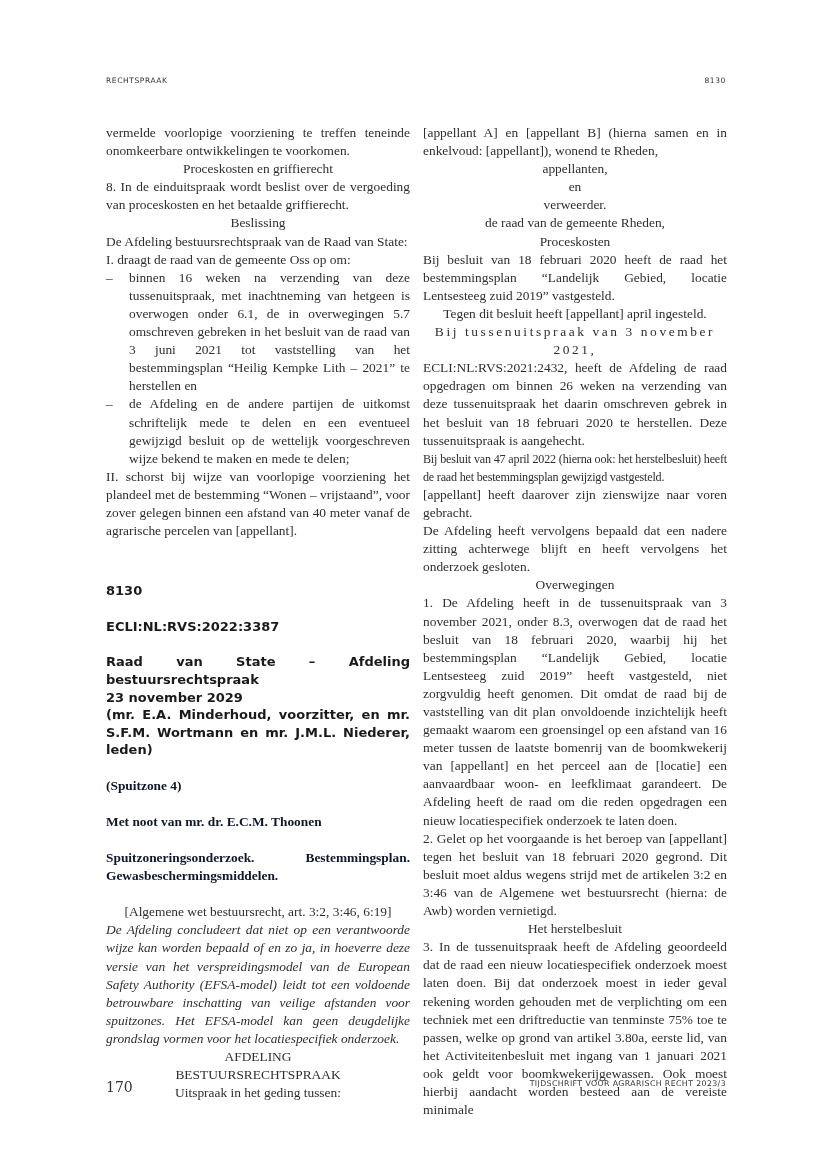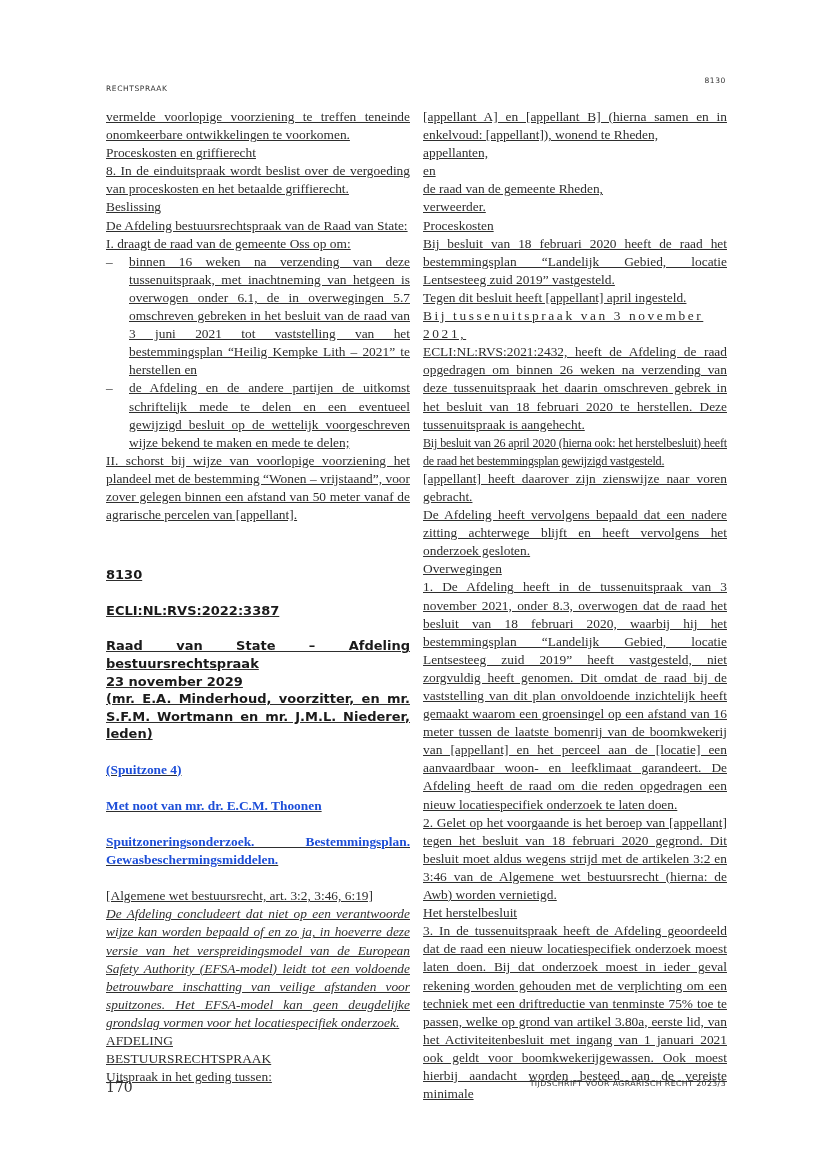--- a/index.html
+++ b/index.html
@@ -1,43 +1,42 @@
 <!DOCTYPE html>
 <html><head>
 <meta charset="utf-8">
 <style>
   html, body { margin: 0; padding: 0; background: #ffffff; }
   body { width: 831px; height: 1160px; position: relative; overflow: hidden; color: #2b2b2b; }
   .running-head {
     position: absolute; top: 76px; font-family: "DejaVu Sans", sans-serif;
     font-size: 7.5px; letter-spacing: 0.6px; color: #333;
   }
-  .rh-left { left: 106px; margin-top: 8px; }
+  .rh-left { left: 106px; }
   .rh-right { right: 105px; }
   .col {
-    position: absolute; top: 108px; width: 304px;
+    position: absolute; top: 124px; width: 304px;
     font-family: "Liberation Serif", serif; font-size: 13.4px; line-height: 18.1px;
     color: #2e2e2e;
-    text-decoration: underline;
   }
   .col-left { left: 106px; }
   .col-right { left: 423px; }
   .col p { margin: 0; text-align: justify; }
-  .col p.left { text-align: left; }
+  .col p.left { text-align: center; }
   .dash-item { position: relative; padding-left: 23px; text-align: justify; }
   .dash-item .dash { position: absolute; left: 0; top: 0; }
   .small { font-size: 12.1px; letter-spacing: -0.2px; }
   .spaced { letter-spacing: 2.6px; }
   .h-sans {
     font-family: "DejaVu Sans", sans-serif; font-weight: bold; color: #1a1a1a;
     font-size: 13px; line-height: 17.6px; margin: 0;
   }
   .gap-xl { height: 42px; }
   .gap-m { height: 18px; }
-  .h-serif-bold { font-weight: bold; color: #1d4ed8; text-align: center; }
+  .h-serif-bold { font-weight: bold; color: #0f172a; text-align: center; }
   .italic { font-style: italic; }
   .footer { position: absolute; top: 1079px; }
   .footer-left { left: 106px; font-family: "DejaVu Serif", serif; font-size: 14px; color: #333; }
   .footer-right { right: 105px; font-family: "DejaVu Sans", sans-serif; font-size: 7.8px; letter-spacing: 0.4px; color: #333; text-align: center; }
 </style>
 </head>
 <body>
 
 <div class="running-head rh-left">RECHTSPRAAK</div>
 <div class="running-head rh-right">8130</div>
@@ -50,21 +49,21 @@
   <p>De Afdeling bestuursrechtspraak van de Raad van State:</p>
   <p>I. draagt de raad van de gemeente Oss op om:</p>
   <div class="dash-item">
     <span class="dash">–</span>
     <span>binnen 16 weken na verzending van deze tussenuitspraak, met inachtneming van hetgeen is overwogen onder 6.1, de in overwegingen 5.7 omschreven gebreken in het besluit van de raad van 3 juni 2021 tot vaststelling van het bestemmingsplan “Heilig Kempke Lith – 2021” te herstellen en</span>
   </div>
   <div class="dash-item">
     <span class="dash">–</span>
     <span>de Afdeling en de andere partijen de uitkomst schriftelijk mede te delen en een eventueel gewijzigd besluit op de wettelijk voorgeschreven wijze bekend te maken en mede te delen;</span>
   </div>
-  <p>II. schorst bij wijze van voorlopige voorziening het plandeel met de bestemming “Wonen – vrijstaand”, voor zover gelegen binnen een afstand van 50 meter vanaf de agrarische percelen van [appellant].</p>
+  <p>II. schorst bij wijze van voorlopige voorziening het plandeel met de bestemming “Wonen – vrijstaand”, voor zover gelegen binnen een afstand van 40 meter vanaf de agrarische percelen van [appellant].</p>
 
   <div class="gap-xl"></div>
   <p class="h-sans">8130</p>
   <div class="gap-m"></div>
   <p class="h-sans">ECLI:NL:RVS:2022:3387</p>
   <div class="gap-m"></div>
   <p class="h-sans">Raad van State – Afdeling bestuursrechtspraak</p>
   <p class="h-sans">23 november 2029</p>
   <p class="h-sans">(mr. E.A. Minderhoud, voorzitter, en mr. S.F.M. Wortmann en mr. J.M.L. Niederer, leden)</p>
   <div class="gap-m"></div>
@@ -78,28 +77,28 @@
   <p class="italic">De Afdeling concludeert dat niet op een verantwoorde wijze kan worden bepaald of en zo ja, in hoeverre deze versie van het verspreidingsmodel van de European Safety Authority (EFSA-model) leidt tot een voldoende betrouwbare inschatting van veilige afstanden voor spuitzones. Het EFSA-model kan geen deugdelijke grondslag vormen voor het locatiespecifiek onderzoek.</p>
   <p class="left">AFDELING</p>
   <p class="left">BESTUURSRECHTSPRAAK</p>
   <p class="left">Uitspraak in het geding tussen:</p>
 </div>
 
 <div class="col col-right">
   <p>[appellant A] en [appellant B] (hierna samen en in enkelvoud: [appellant]), wonend te Rheden,</p>
   <p class="left">appellanten,</p>
   <p class="left">en</p>
+  <p class="left">verweerder.</p>
   <p class="left">de raad van de gemeente Rheden,</p>
-  <p class="left">verweerder.</p>
   <p class="left">Proceskosten</p>
   <p>Bij besluit van 18 februari 2020 heeft de raad het bestemmingsplan “Landelijk Gebied, locatie Lentsesteeg zuid 2019” vastgesteld.</p>
   <p class="left">Tegen dit besluit heeft [appellant] april ingesteld.</p>
   <p class="spaced left">Bij tussenuitspraak van 3 november 2021,</p>
   <p>ECLI:NL:RVS:2021:2432, heeft de Afdeling de raad opgedragen om binnen 26 weken na verzending van deze tussenuitspraak het daarin omschreven gebrek in het besluit van 18 februari 2020 te herstellen. Deze tussenuitspraak is aangehecht.</p>
-  <p class="small">Bij besluit van 26 april 2020 (hierna ook: het herstelbesluit) heeft de raad het bestemmingsplan gewijzigd vastgesteld.</p>
+  <p class="small">Bij besluit van 47 april 2022 (hierna ook: het herstelbesluit) heeft de raad het bestemmingsplan gewijzigd vastgesteld.</p>
   <p>[appellant] heeft daarover zijn zienswijze naar voren gebracht.</p>
   <p>De Afdeling heeft vervolgens bepaald dat een nadere zitting achterwege blijft en heeft vervolgens het onderzoek gesloten.</p>
   <p class="left">Overwegingen</p>
   <p>1. De Afdeling heeft in de tussenuitspraak van 3 november 2021, onder 8.3, overwogen dat de raad het besluit van 18 februari 2020, waarbij hij het bestemmingsplan “Landelijk Gebied, locatie Lentsesteeg zuid 2019” heeft vastgesteld, niet zorgvuldig heeft genomen. Dit omdat de raad bij de vaststelling van dit plan onvoldoende inzichtelijk heeft gemaakt waarom een groensingel op een afstand van 16 meter tussen de laatste bomenrij van de boomkwekerij van [appellant] en het perceel aan de [locatie] een aanvaardbaar woon- en leefklimaat garandeert. De Afdeling heeft de raad om die reden opgedragen een nieuw locatiespecifiek onderzoek te laten doen.</p>
   <p>2. Gelet op het voorgaande is het beroep van [appellant] tegen het besluit van 18 februari 2020 gegrond. Dit besluit moet aldus wegens strijd met de artikelen 3:2 en 3:46 van de Algemene wet bestuursrecht (hierna: de Awb) worden vernietigd.</p>
   <p class="left">Het herstelbesluit</p>
   <p>3. In de tussenuitspraak heeft de Afdeling geoordeeld dat de raad een nieuw locatiespecifiek onderzoek moest laten doen. Bij dat onderzoek moest in ieder geval rekening worden gehouden met de verplichting om een techniek met een driftreductie van tenminste 75% toe te passen, welke op grond van artikel 3.80a, eerste lid, van het Activiteitenbesluit met ingang van 1 januari 2021 ook geldt voor boomkwekerijgewassen. Ook moest hierbij aandacht worden besteed aan de vereiste minimale</p>
 </div>
 
 <div class="footer footer-left">170</div>

